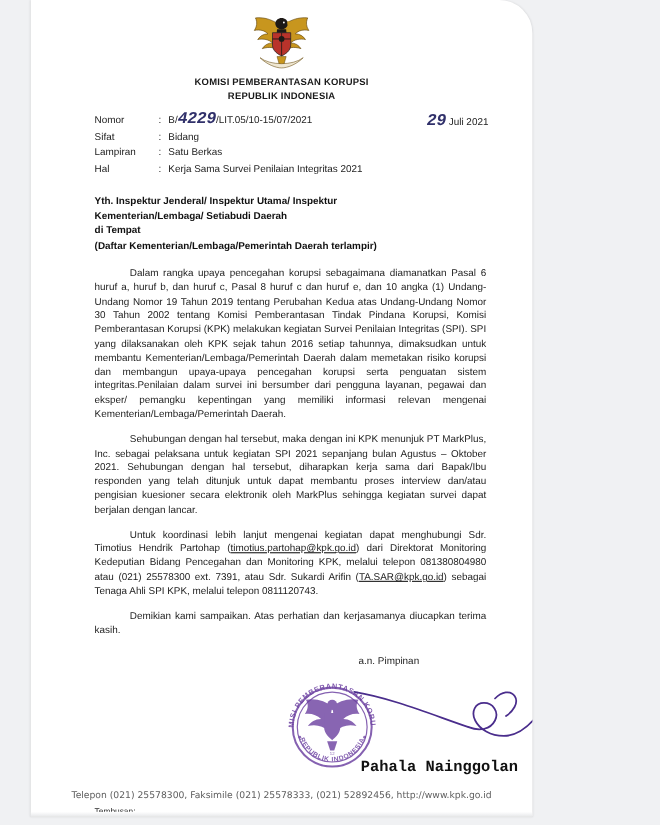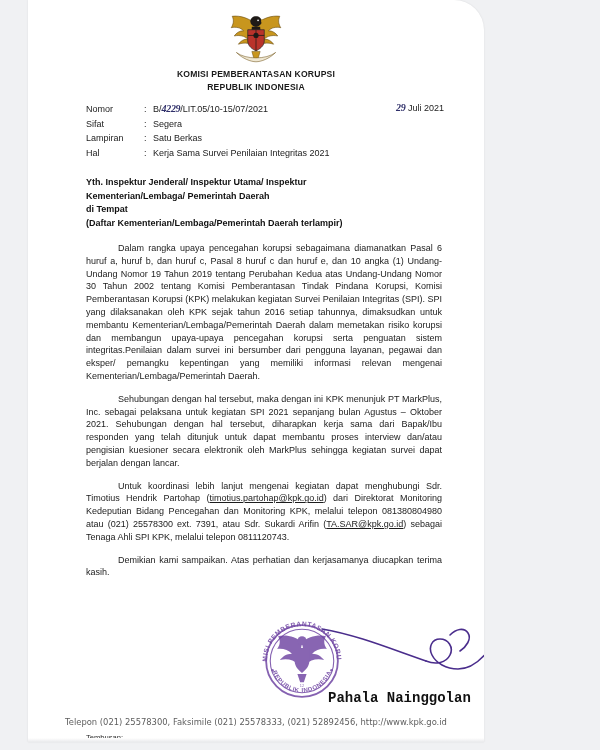--- a/index.html
+++ b/index.html
@@ -40,23 +40,23 @@
     color: #1a1a1a; line-height: 11px; margin-top: 2px;
   }
 
   
   .meta { position: relative; margin: 9px 40px 0 58px; }
   .meta-row { display: flex; font-size: 9px; color: #222; line-height: 14.5px; }
   .meta-label { width: 58px; flex: none; }
   .meta-colon { width: 9px; flex: none; }
   .meta-value { flex: 1; white-space: nowrap; }
   .hand {
-    font-family: Liberation Serif, serif;
+    font-family: Liberation Mono, monospace;
     font-style: italic; font-weight: bold;
-    color: #30306a; font-size: 10px;
+    color: #30306a; font-size: 15px;
     letter-spacing: -.3px;
   }
   .date-line {
     position: absolute; right: 0; top: 0;
     font-size: 9px; color: #222; white-space: nowrap;
   }
 
   
   .addressee {
     margin: 16px 40px 0 58px;
@@ -152,52 +152,53 @@
 
         <div class="meta-row">
           <span class="meta-label">Nomor</span>
           <span class="meta-colon">:</span>
           <span class="meta-value"><span>B/</span><span class="hand">4229</span><span>/LIT.05/10-15/07/2021</span></span>
         </div>
 
         <div class="meta-row">
           <span class="meta-label">Sifat</span>
           <span class="meta-colon">:</span>
-          <span class="meta-value">Segera</span>
+          <span class="meta-value">Bidang</span>
         </div>
 
         <div class="meta-row">
           <span class="meta-label">Lampiran</span>
           <span class="meta-colon">:</span>
           <span class="meta-value">Satu Berkas</span>
         </div>
 
         <div class="meta-row">
           <span class="meta-label">Hal</span>
           <span class="meta-colon">:</span>
           <span class="meta-value">Kerja Sama Survei Penilaian Integritas 2021</span>
         </div>
       </div>
 
       <div class="addressee">
         <div>Yth. Inspektur Jenderal/ Inspektur Utama/ Inspektur</div>
-        <div>Kementerian/Lembaga/ Pemerintah Daerah</div>
+        <div>Kementerian/Lembaga/ Setiabudi Daerah</div>
         <div>di Tempat</div>
         <div>(Daftar Kementerian/Lembaga/Pemerintah Daerah terlampir)</div>
       </div>
 
       <div class="body">
         <p>Dalam rangka upaya pencegahan korupsi sebagaimana diamanatkan Pasal 6 huruf a, huruf b, dan huruf c, Pasal 8 huruf c dan huruf e, dan 10 angka (1) Undang-Undang Nomor 19 Tahun 2019 tentang Perubahan Kedua atas Undang-Undang Nomor 30 Tahun 2002 tentang Komisi Pemberantasan Tindak Pindana Korupsi, Komisi Pemberantasan Korupsi (KPK) melakukan kegiatan Survei Penilaian Integritas (SPI). SPI yang dilaksanakan oleh KPK sejak tahun 2016 setiap tahunnya, dimaksudkan untuk membantu Kementerian/Lembaga/Pemerintah Daerah dalam memetakan risiko korupsi dan membangun upaya-upaya pencegahan korupsi serta penguatan sistem integritas.Penilaian dalam survei  ini bersumber dari pengguna layanan, pegawai dan eksper/ pemangku kepentingan yang memiliki informasi relevan mengenai Kementerian/Lembaga/Pemerintah Daerah.</p>
         <p>Sehubungan dengan hal tersebut, maka dengan ini KPK menunjuk PT MarkPlus, Inc. sebagai pelaksana untuk kegiatan SPI 2021 sepanjang bulan Agustus – Oktober 2021. Sehubungan dengan hal tersebut, diharapkan kerja sama dari Bapak/Ibu responden yang telah ditunjuk untuk dapat membantu proses interview dan/atau pengisian kuesioner secara elektronik oleh MarkPlus sehingga kegiatan survei dapat berjalan dengan lancar.</p>
         <p><span>Untuk koordinasi lebih lanjut mengenai kegiatan dapat menghubungi Sdr. Timotius Hendrik Partohap (</span><span class="ul">timotius.partohap@kpk.go.id</span><span>) dari Direktorat Monitoring Kedeputian Bidang Pencegahan dan Monitoring KPK, melalui telepon 081380804980 atau (021) 25578300 ext. 7391, atau Sdr. Sukardi Arifin (</span><span class="ul">TA.SAR@kpk.go.id</span><span>) sebagai Tenaga Ahli SPI KPK, melalui telepon 0811120743.</span></p>
         <p class="last">Demikian kami sampaikan. Atas perhatian dan kerjasamanya diucapkan terima kasih.</p>
       </div>
 
       <div class="sign-wrap">
         <div class="sign-head">
+          <div>a.n. Pimpinan</div>
         </div>
 
         <svg class="stamp" viewBox="0 0 100 100">
           <defs>
             <path id="arcTop" d="M 12,50 A 38,38 0 0 1 88,50"></path>
             <path id="arcBot" d="M 16,50 A 34,34 0 0 0 84,50"></path>
           </defs>
           <g opacity="0.82" fill="none" stroke="#6b3fa0">
             <circle cx="50" cy="50" r="39" stroke-width="2"></circle>
             <circle cx="50" cy="50" r="34.5" stroke-width="1.2"></circle>

